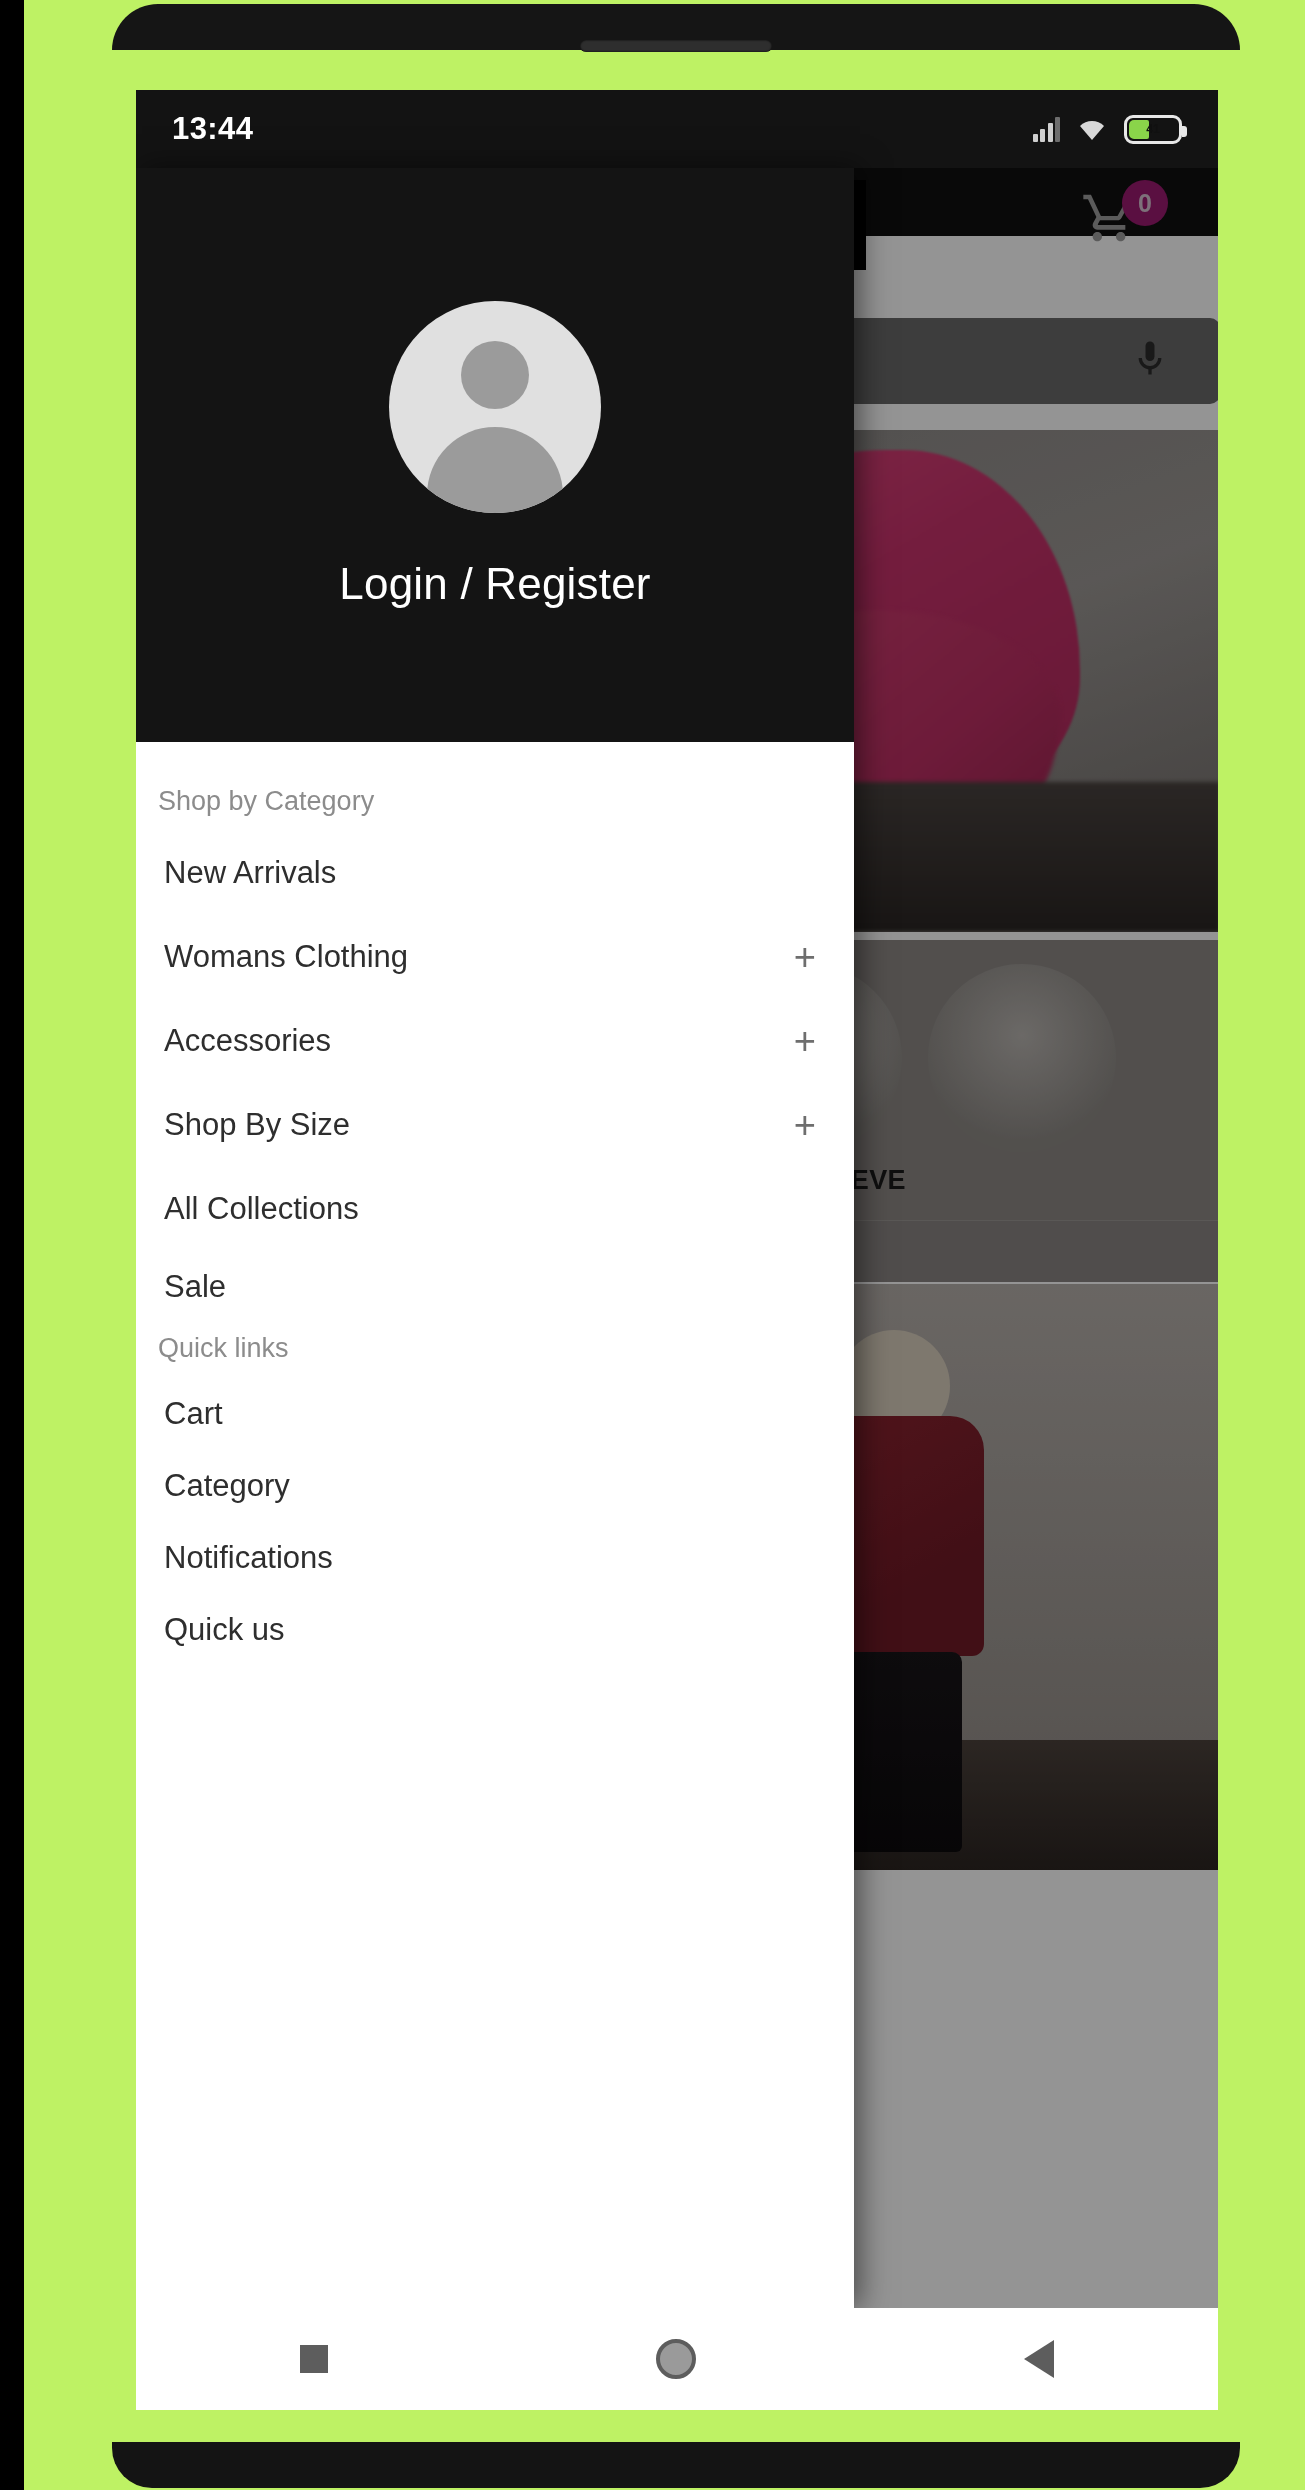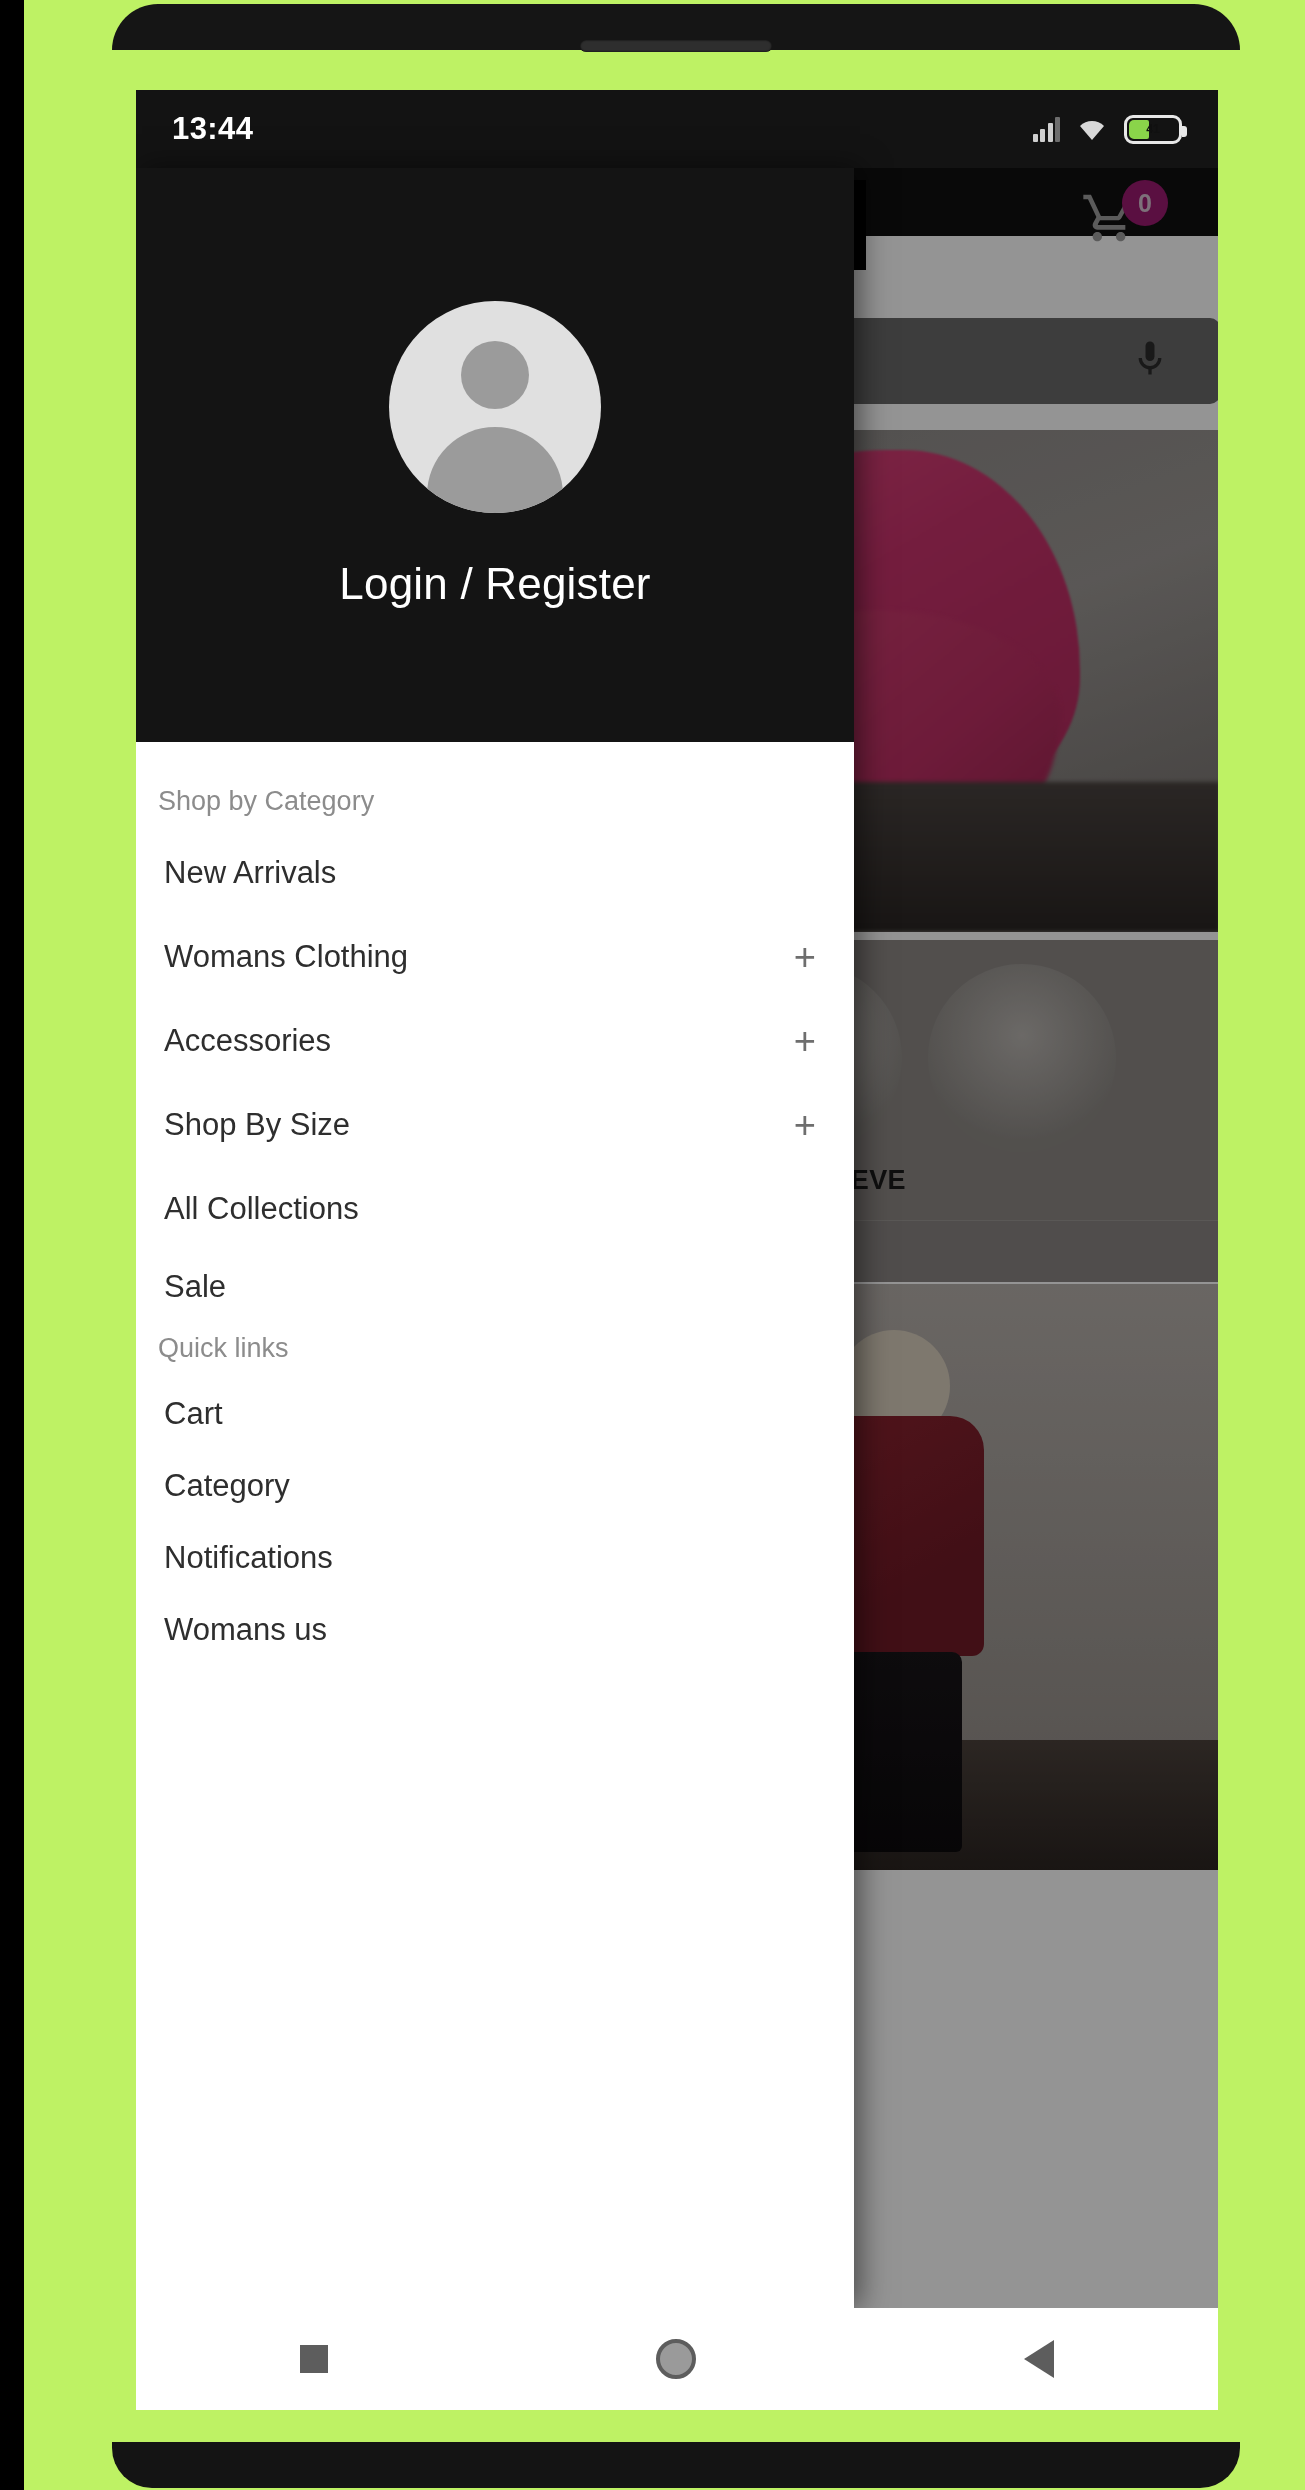--- a/index.html
+++ b/index.html
@@ -462,21 +462,21 @@
         </div>
         <div class="nav-item compact">
           <span>Category</span>
           <span class="expand-plus"></span>
         </div>
         <div class="nav-item compact">
           <span>Notifications</span>
           <span class="expand-plus"></span>
         </div>
         <div class="nav-item compact">
-          <span>Womans us</span>
+          <span>Quick us</span>
           <span class="expand-plus"></span>
         </div>
 
       </div>
     </div>
 
     <div id="system-nav">
       <div class="nav-square"></div>
       <div class="nav-circle"></div>
       <div class="nav-triangle"></div>

